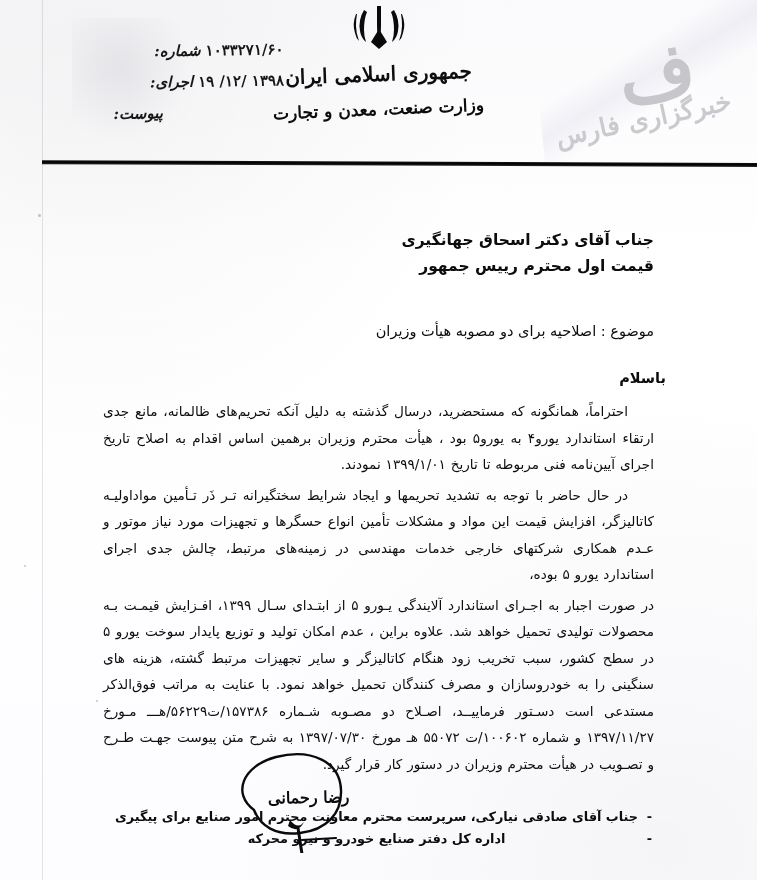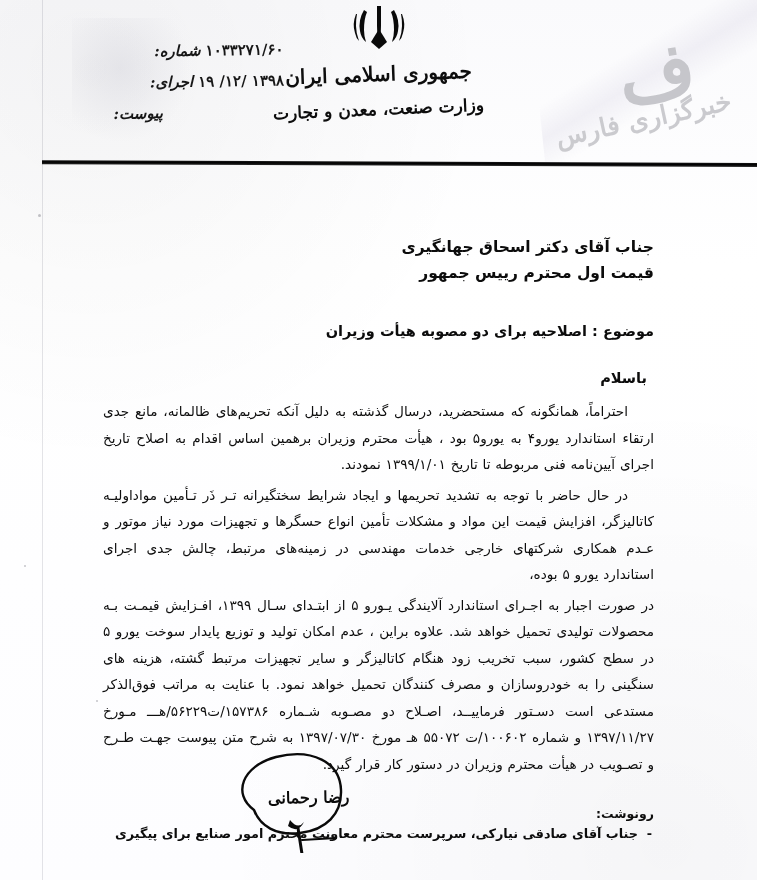--- a/index.html
+++ b/index.html
@@ -150,43 +150,43 @@
     top: 163px; left: 42px; right: 0;
     height: 4px;
     background: linear-gradient(180deg, #151515 0%, #000 45%, #2a2a2a 100%);
     transform: rotate(0.22deg);
     transform-origin: right center;
   }
 
   
   .addressee {
     position: absolute;
-    top: 234px; right: 103px;
+    top: 227px; right: 103px;
     direction: rtl;
   }
   .addressee div {
     font-size: 15.5px;
     font-weight: 700;
     line-height: 26px;
     color: #0c0c0c;
     white-space: nowrap;
   }
   .subject {
     position: absolute;
     top: 323px; right: 103px;
     font-size: 14.5px;
-    font-weight: 700;
+    font-weight: 400;
     color: #0c0c0c;
     direction: rtl;
     white-space: nowrap;
     margin-left: 12px;
   }
   .salutation {
     position: absolute;
-    top: 370px; right: 110px;
+    top: 370px; right: 91px;
     font-size: 14.5px;
     font-weight: 700;
     color: #0c0c0c;
     direction: rtl;
   }
 
   
   .body {
     position: absolute;
     top: 398px;
@@ -328,19 +328,19 @@
     <svg width="260" height="105" viewBox="0 0 260 105" aria-hidden="true" style="position:absolute;top:0;left:0;">
       <path d="M60 62 C38 46 48 18 82 9 C118 0 146 14 147 42 C148 66 132 82 106 85 C82 88 66 78 60 62 Z" fill="none" stroke="#0a0a0a" stroke-width="2.4" stroke-linecap="round"></path>
       <path d="M104 80 L108 106" fill="none" stroke="#0a0a0a" stroke-width="3" stroke-linecap="round"></path>
       <path d="M96 72 q8 10 14 2 q-6 12 -16 4 Z" fill="#0a0a0a"></path>
       <path d="M108 92 L142 90" fill="none" stroke="#0a0a0a" stroke-width="2.2" stroke-linecap="round"></path>
     </svg>
     <div class="sig-name">رضا رحمانی</div>
   </div>
 
   <div class="cc">
-    <div class="cc-title">رونوشت:</div>
     <ul>
       <li>جناب آقای صادقی نیارکی، سرپرست محترم معاونت محترم امور صنایع برای پیگیری</li>
+      <li>اداره کل دفتر صنایع خودرو و نیرو محرکه</li>
     </ul>
   </div>
 
 </div>
 
 </body></html>

